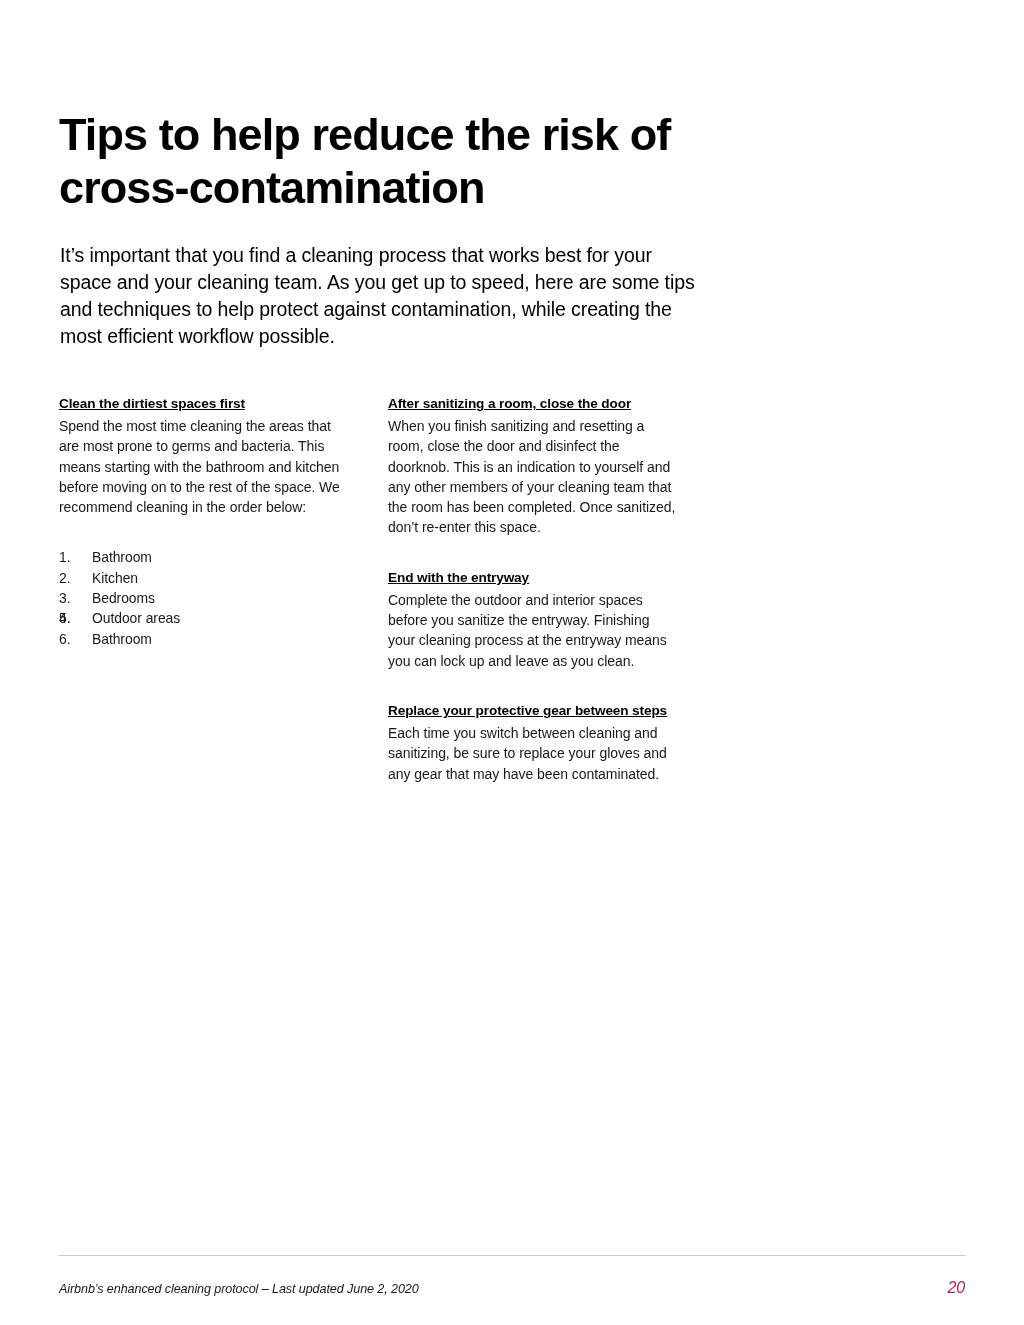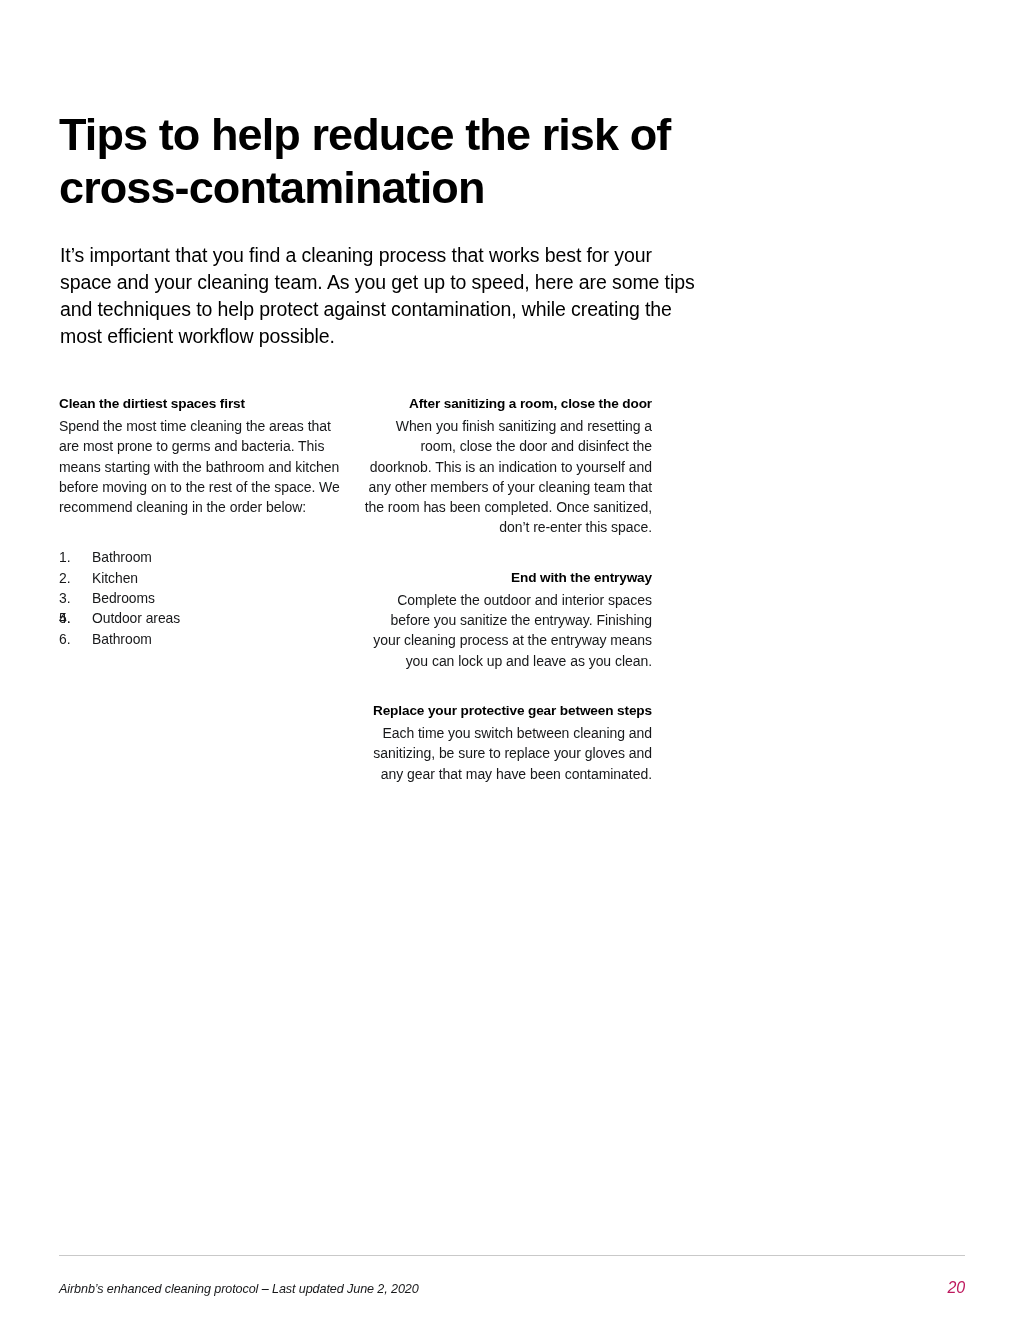--- a/index.html
+++ b/index.html
@@ -56,32 +56,33 @@
     position: absolute;
     left: 0;
     top: 394px;
     width: 1024px;
   }
   .col {
     position: absolute;
     top: 0;
   }
   .col-left  { left: 59px;  width: 288px; }
-  .col-right { left: 360px; width: 292px; text-align: right; }
+  .col-right { left: 388px; width: 292px; }
 
   .block { margin-bottom: 30px; }
   .block:last-child { margin-bottom: 0; }
 
   .block-heading {
     font-size: 13.6px;
     line-height: 20px;
     font-weight: bold;
     color: #000000;
     letter-spacing: -0.12px;
     margin: 0 0 2px 0;
+    text-decoration: underline;
   }
   .block-body {
     font-size: 14px;
     line-height: 20.3px;
     color: #17181a;
     letter-spacing: -0.05px;
     margin: 0;
   }
 
   

